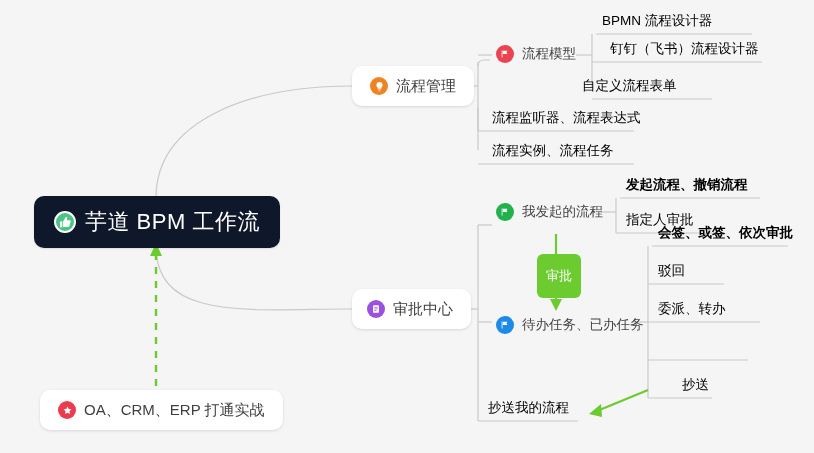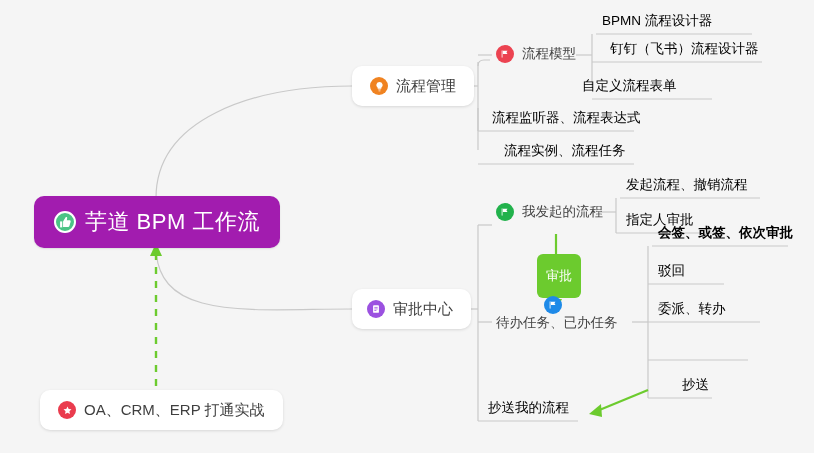--- a/index.html
+++ b/index.html
@@ -27,21 +27,21 @@
   .node {
     position: absolute;
     display: flex;
     align-items: center;
     box-sizing: border-box;
     white-space: nowrap;
   }
 
   
   .root {
-    background: #a21caf;
+    background: #0f172a;
     border-radius: 10px;
     padding: 0 20px;
     height: 52px;
     box-shadow: 0 1px 2px rgba(0,0,0,.10);
   }
   .root .label {
     color: #ffffff;
     font-size: 22px;
     letter-spacing: .5px;
   }
@@ -215,21 +215,21 @@
   <div class="node leaf" style="left:606px; top:36px;">
     <span class="label">钉钉（飞书）流程设计器</span>
   </div>
   <div class="node leaf" style="left:566px; top:73px;margin-left:12px;">
     <span class="label">自定义流程表单</span>
   </div>
 
   <div class="node leaf" style="left:488px; top:105px;">
     <span class="label">流程监听器、流程表达式</span>
   </div>
-  <div class="node leaf" style="left:488px; top:138px;margin-left:12px;">
+  <div class="node leaf" style="left:488px; top:138px;">
     <span class="label">流程实例、流程任务</span>
   </div>
 
   <div class="node card big" style="left:352px; top:289px;padding-left:15px;">
     <span class="ic ic-purple">
       <svg width="10" height="10" viewBox="0 0 24 24" fill="#ffffff">
         <rect x="5" y="3" width="14" height="18" rx="2"></rect>
         <rect x="8" y="7" width="8" height="1.8" fill="#9b51e0"></rect>
         <rect x="8" y="11" width="8" height="1.8" fill="#9b51e0"></rect>
         <rect x="8" y="15" width="5" height="1.8" fill="#9b51e0"></rect>
@@ -241,32 +241,32 @@
   <div class="node leaf icon-leaf" style="left:492px; top:199px;">
     <span class="ic ic-green">
       <svg width="10" height="10" viewBox="0 0 24 24" fill="#ffffff">
         <rect x="4" y="3" width="2" height="18" rx="1"></rect>
         <path d="M7 4h11l-2.6 4L18 12H7z"></path>
       </svg>
     </span>
     <span class="label">我发起的流程</span>
   </div>
 
-  <div class="node leaf" style="left:622px; top:172px;">
+  <div class="node leaf" style="left:622px; top:172px;font-weight:bold;">
     <span class="label">发起流程、撤销流程</span>
   </div>
   <div class="node leaf" style="left:622px; top:207px;">
     <span class="label">指定人审批</span>
   </div>
 
   <div class="node badge" style="left:537px; top:254px;">
     <span class="label">审批</span>
   </div>
 
-  <div class="node leaf icon-leaf" style="left:492px; top:296px;flex-direction:column;">
+  <div class="node leaf icon-leaf" style="left:492px; top:312px;">
     <span class="ic ic-blue">
       <svg width="10" height="10" viewBox="0 0 24 24" fill="#ffffff">
         <rect x="4" y="3" width="2" height="18" rx="1"></rect>
         <path d="M7 4h11l-2.6 4L18 12H7z"></path>
       </svg>
     </span>
     <span class="label">待办任务、已办任务</span>
   </div>
 
   <div class="node leaf" style="left:654px; top:220px;font-weight:bold;">

